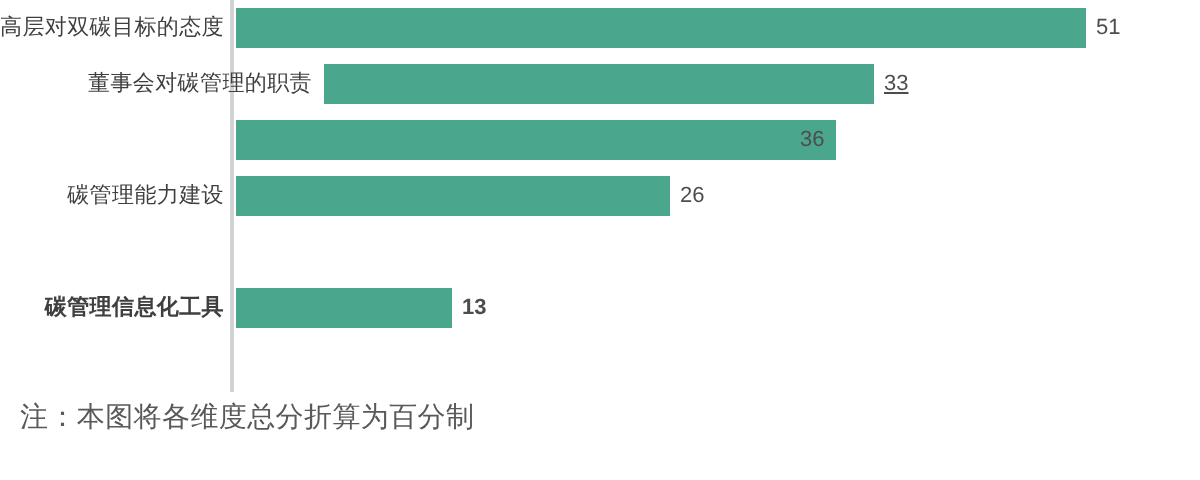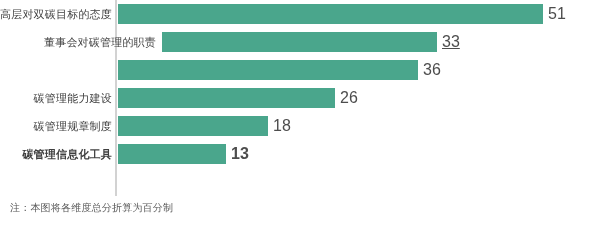--- a/index.html
+++ b/index.html
@@ -57,30 +57,30 @@
     position: absolute;
     left: 118px;
     top: 4px;
     height: 20px;
     background: #4aa68c;
   }
   .bar-value {
     position: absolute;
     top: 50%;
     transform: translateY(-50%);
-    font-size: 16px;
+    font-size: 11px;
     line-height: 14px;
     color: #4d4d4d;
     white-space: nowrap;
   }
   #note {
     position: absolute;
     left: 10px;
     top: 201px;
-    font-size: 10px;
+    font-size: 14px;
     line-height: 14px;
     color: #595959;
     white-space: nowrap;
     letter-spacing: 0.2px;
   }
 </style>
 </head>
 <body>
 
 <div id="chart-root">
@@ -96,34 +96,29 @@
     </div>
 
     <div class="bar-row" style="top:28px;margin-left:44px;">
       <span class="cat-label">董事会对碳管理的职责</span>
       <div class="bar" style="width:275px;"></div>
       <span class="bar-value" style="left:398px;text-decoration:underline;">33</span>
     </div>
 
     <div class="bar-row" style="top:56px;">
       <div class="bar" style="width:300px;"></div>
-      <span class="bar-value" style="left:423px;">36</span>
+      <span class="bar-value" style="left:400px;">36</span>
     </div>
 
     <div class="bar-row" style="top:84px;">
       <span class="cat-label">碳管理能力建设</span>
       <div class="bar" style="width:217px;"></div>
       <span class="bar-value" style="left:340px;">26</span>
     </div>
 
-    <div class="bar-row" style="top:112px;">
-      <span class="cat-label">碳管理规章制度</span>
-      <div class="bar" style="width:150px;"></div>
-      <span class="bar-value" style="left:273px;">18</span>
-    </div>
 
     <div class="bar-row" style="top:140px;font-weight:bold;">
       <span class="cat-label">碳管理信息化工具</span>
       <div class="bar" style="width:108px;"></div>
       <span class="bar-value" style="left:231px;">13</span>
     </div>
 
 
   </div>
 

